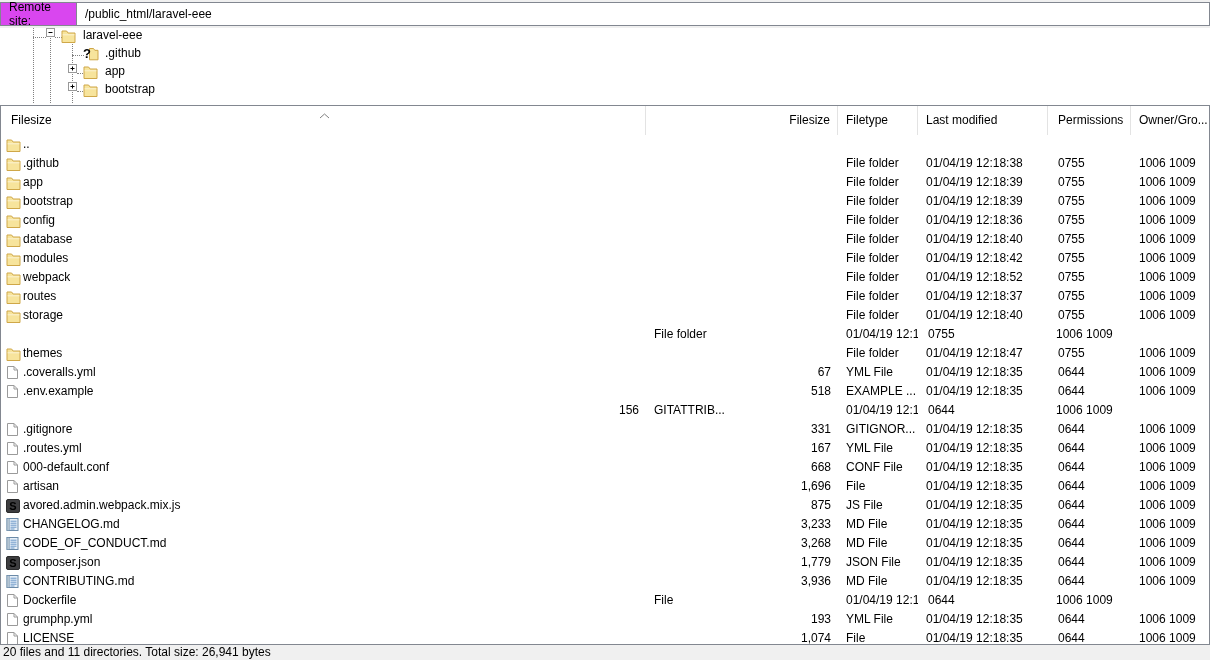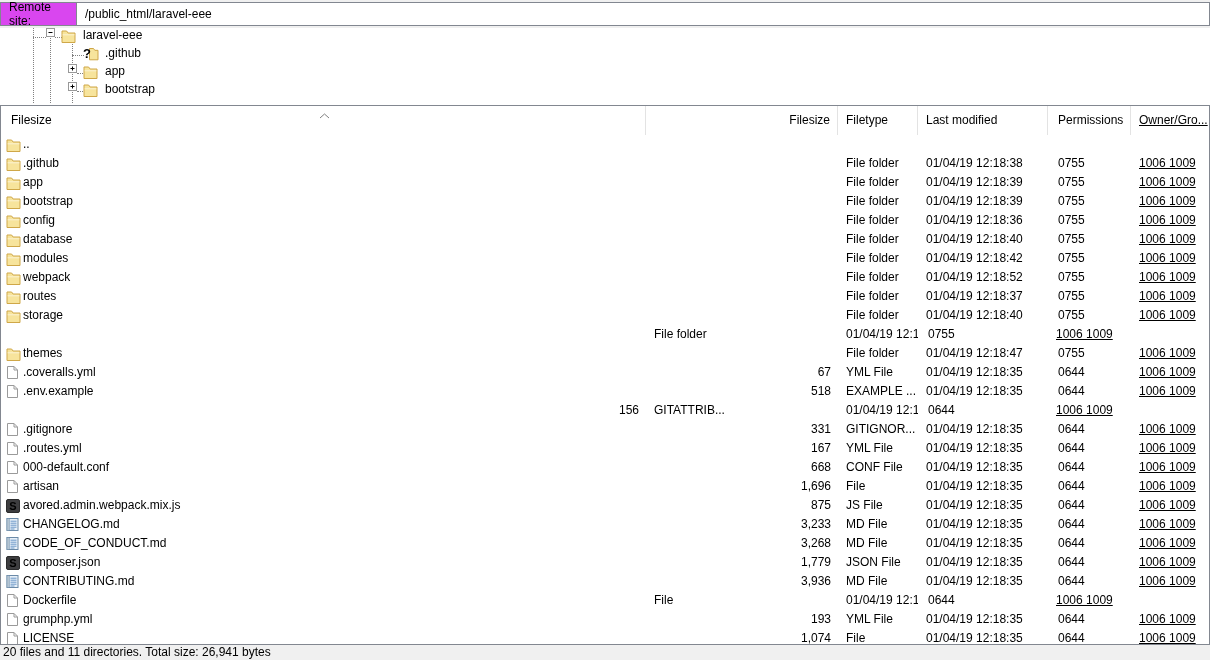--- a/index.html
+++ b/index.html
@@ -32,21 +32,21 @@
   .list-header { height:29px; position:relative; background:#fff; }
   .hcell { height:29px; line-height:29px; border-right:1px solid #e3e3e3; overflow:hidden; white-space:nowrap; }
   .hcell:last-child { border-right:none; }
   .row { height:19px; }
   .cell { height:19px; line-height:19px; overflow:hidden; white-space:nowrap; }
   .c0 { padding-left:10px; }
   .c1 { text-align:right; padding-right:7px; }
   .c2 { padding-left:8px; }
   .c3 { padding-left:8px; }
   .c4 { padding-left:10px; }
-  .c5 { padding-left:8px;text-decoration:underline; }
+  .c5 { padding-left:8px; }
   .fname-cell { padding-left:5px; display:flex; align-items:center; }
   .fl-icon { width:17px; flex:0 0 17px; display:flex; align-items:center; }
   .sort-caret { position:absolute; left:318px; top:2px; }
 
   
   .statusbar { height:15px; background:#f0f0f0; line-height:15px; padding-left:3px;
                white-space:nowrap; overflow:hidden;border-radius:7px; }
 </style>
 </head>
 <body>

